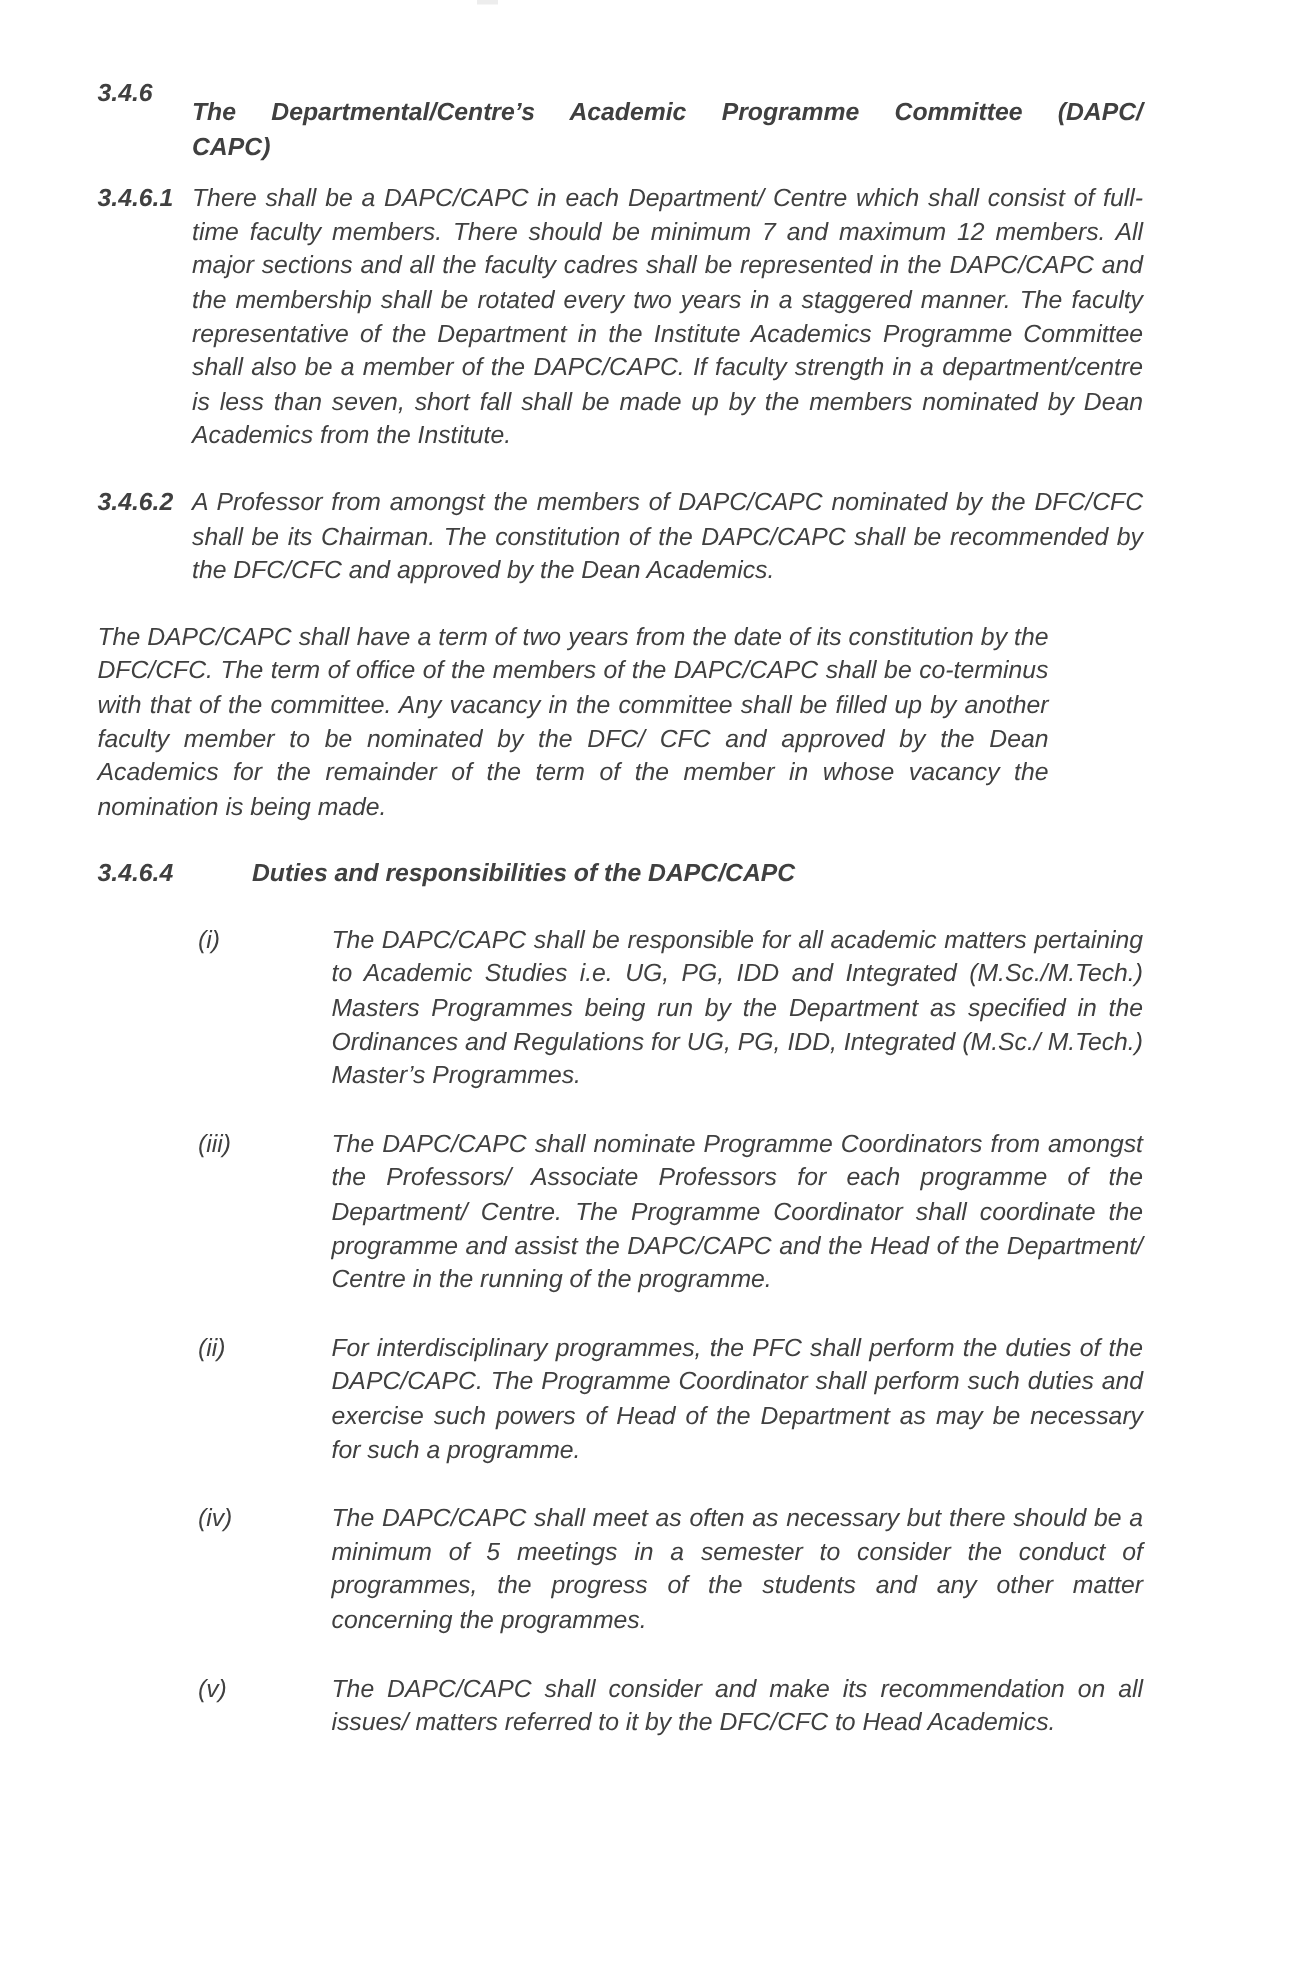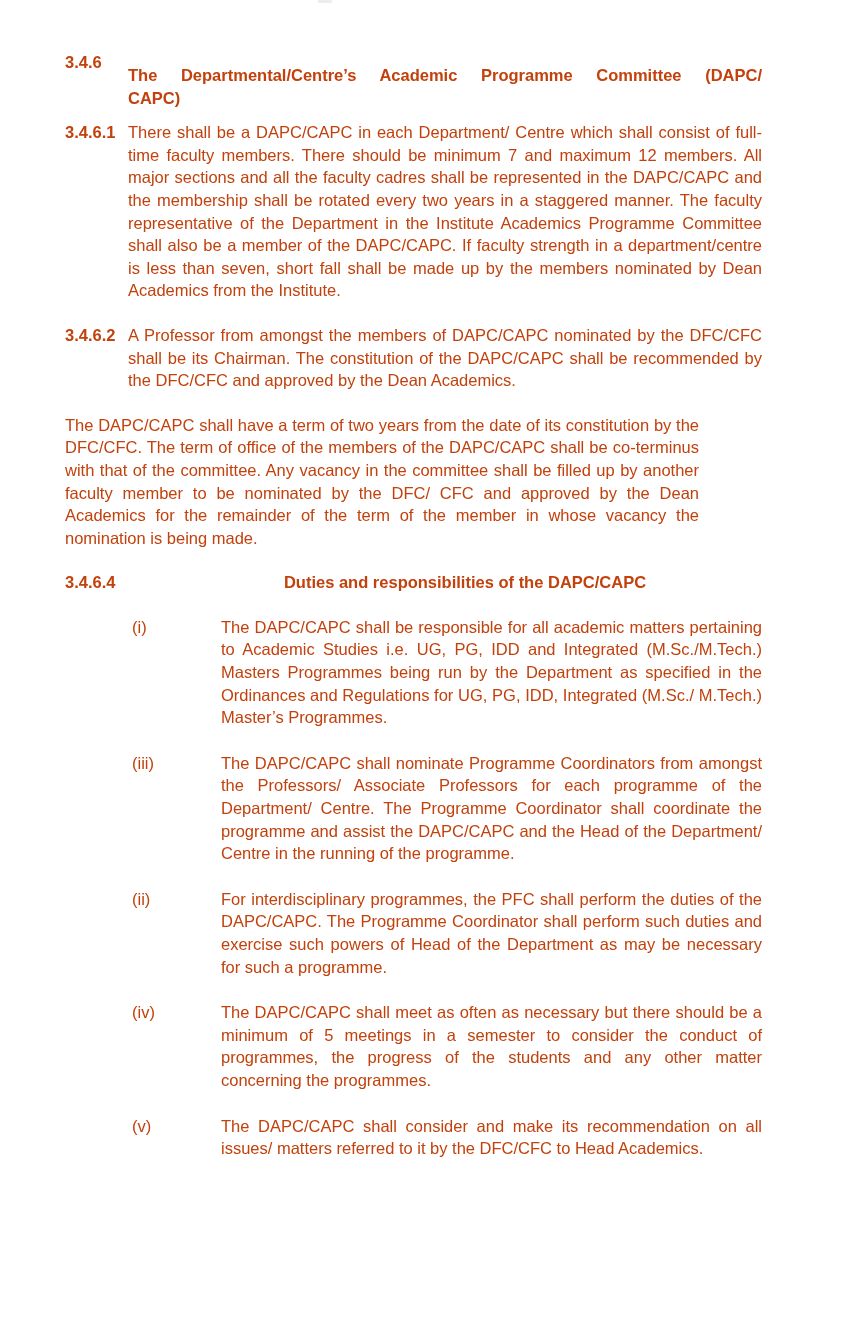--- a/index.html
+++ b/index.html
@@ -8,22 +8,23 @@
     background: #ffffff;
   }
   .page {
     position: relative;
     width: 863px;
     height: 1320px;
     background: #ffffff;
     font-family: "Liberation Sans", sans-serif;
     font-size: 16.5px;
     line-height: 22.6px;
-    color: #c2410c;
+    color: #404040;
     overflow: hidden;
+    font-style: italic;
   }
   .scan-artifact {
     position: absolute;
     left: 318px;
     top: 0;
     width: 14px;
     height: 3px;
     background: #ededed;
   }
   .content {
@@ -58,21 +59,21 @@
   .hline.full-justify {
     text-align: justify;
     text-align-last: justify;
     margin-top: 13px;
   }
   .subheading {
     margin-bottom: 22px;
   }
   .subheading .body {
     font-weight: 700;
-    text-align: center;
+    text-align: left;
     margin-left: 40px;
   }
   .duties-list {
     margin-left: 63px;
   }
   .item {
     display: flex;
     margin: 0 0 23px 0;
   }
   .roman {

